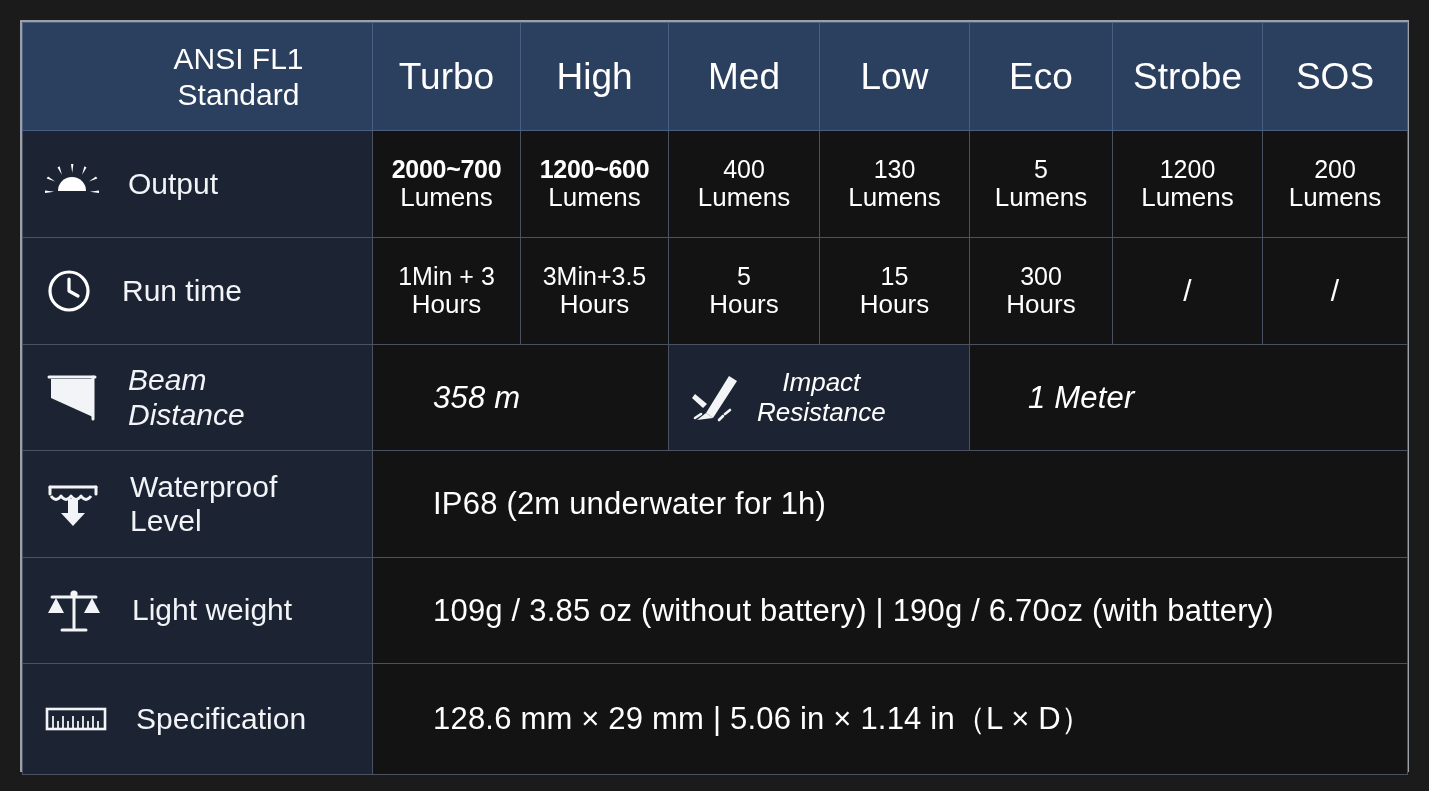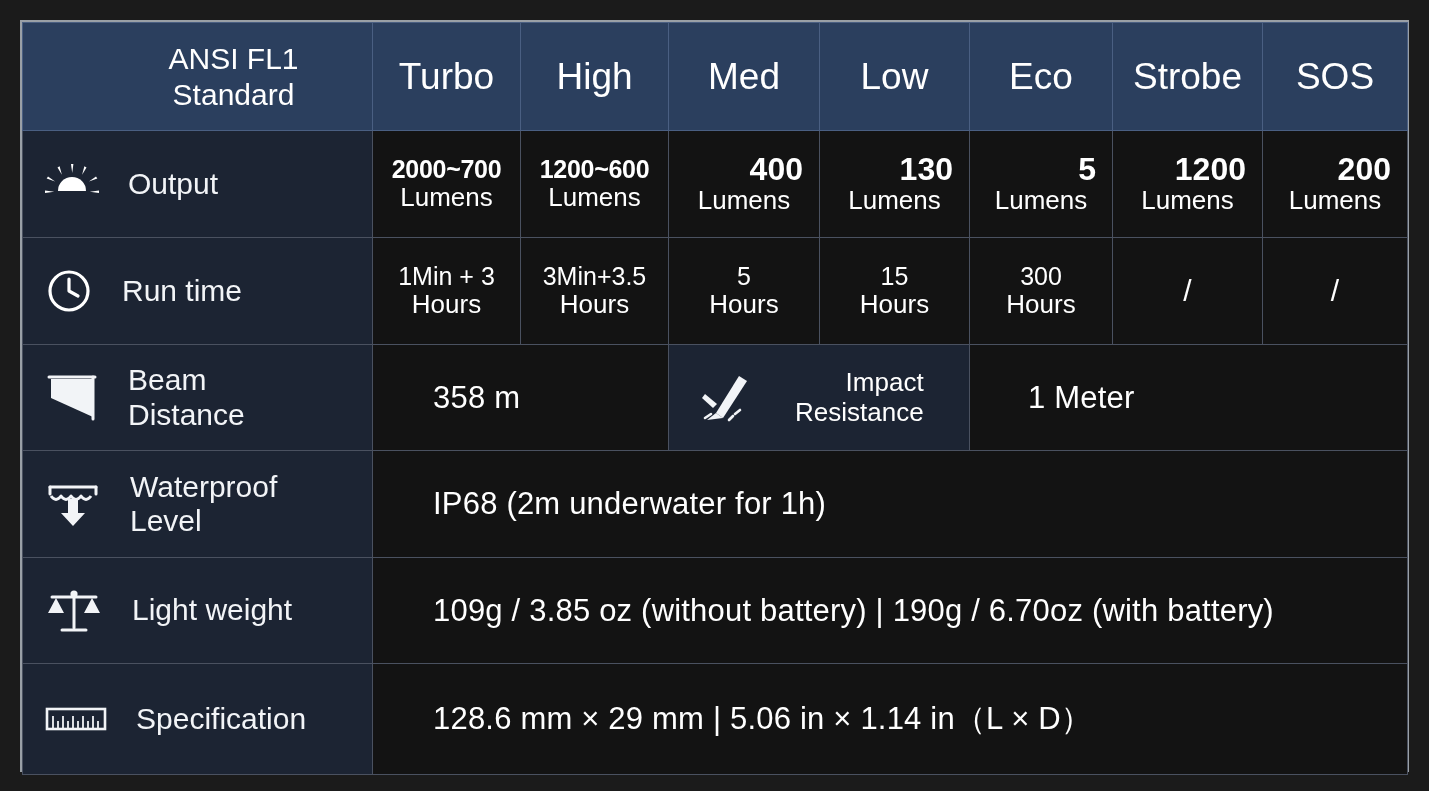--- a/index.html
+++ b/index.html
@@ -29,21 +29,21 @@
     border-collapse: collapse;
     table-layout: fixed;
   }
 
   table.spec-table td,
   table.spec-table th {
     border: 1px solid #4a5160;
     color: #ffffff;
     text-align: center;
     vertical-align: middle;
-    padding: 0 16px;
+    padding: 0 6px;
     font-weight: normal;
   }
 
   
   tr.header-row th {
     background: #2b3f5e;
     height: 108px;
     border-color: #4a5f82;
   }
   .hdr-standard {
@@ -76,25 +76,24 @@
     color: #f2f4f7;
     text-align: left;
   }
 
   
   td.data-cell {
     background: #131313;
     border-color: #3b4150;
   }
   .val-big {
-    font-size: 32px;
-    font-weight: bold;
+    font-size: 25px;
+    font-weight: normal;
     line-height: 1.08;
     display: block;
-    text-align: right;
   }
   .val-range {
     font-size: 25px;
     font-weight: bold;
     line-height: 1.12;
     display: block;
     letter-spacing: -0.3px;
   }
   .val-unit {
     font-size: 26px;
@@ -129,29 +128,28 @@
   .impact-inner {
     display: flex;
     align-items: center;
     gap: 12px;
     justify-content: flex-start;
     padding-left: 14px;
   }
   .impact-text {
     font-size: 26px;
     line-height: 1.14;
-    text-align: right;
-    margin-left: 28px;
+    text-align: center;
   }
   td.impact-label-cell { background: #1c2433; }
 
   
   .row-output  td { height: 107px; }
   .row-runtime td { height: 107px; }
-  .row-beam    td { height: 106px; }
+  .row-beam    td { height: 106px; font-style: italic; }
   .row-water   td { height: 107px; }
   .row-weight  td { height: 106px; }
   .row-spec    td { height: 111px; }
 
   
   .icon {
     flex: 0 0 auto;
     display: inline-block;
     line-height: 0;
   }

